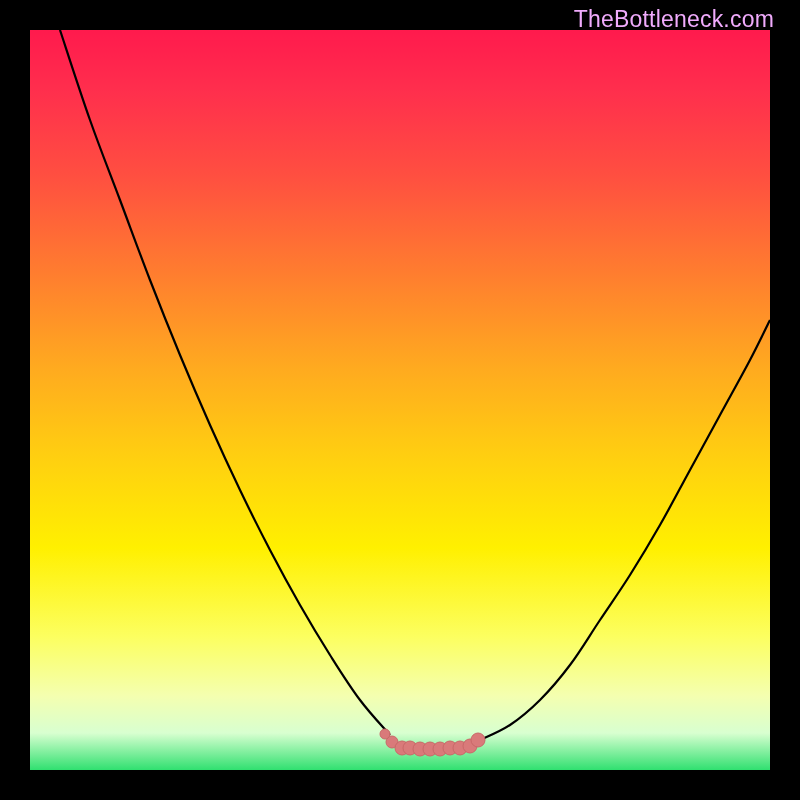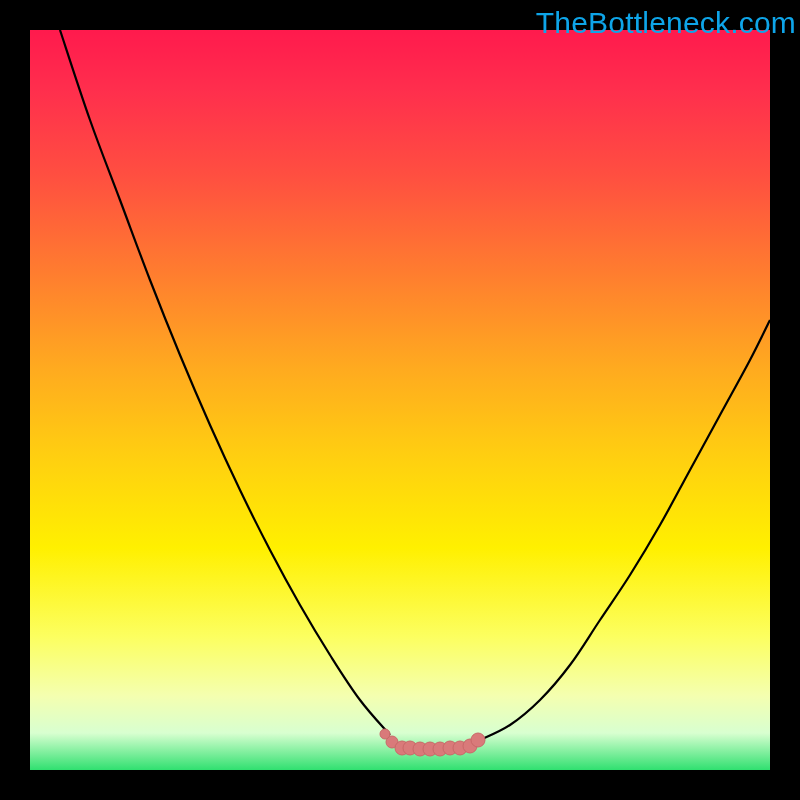--- a/index.html
+++ b/index.html
@@ -26,23 +26,23 @@
       #ffd010 58%,
       #fff000 70%,
       #fcff60 82%,
       #f4ffb0 90%,
       #d8ffd0 95%,
       #30e070 100%);
   }
   .watermark {
     position: absolute;
     top: 6px;
-    right: 4px;
-    color: #0ea5e9;
-    font-size: 30px;
+    right: 26px;
+    color: #f0abfc;
+    font-size: 23px;
     font-weight: 500;
     letter-spacing: 0.2px;
     user-select: none;
   }
   svg.curve {
     position: absolute;
     left: 0;
     top: 0;
     width: 740px;
     height: 740px;

